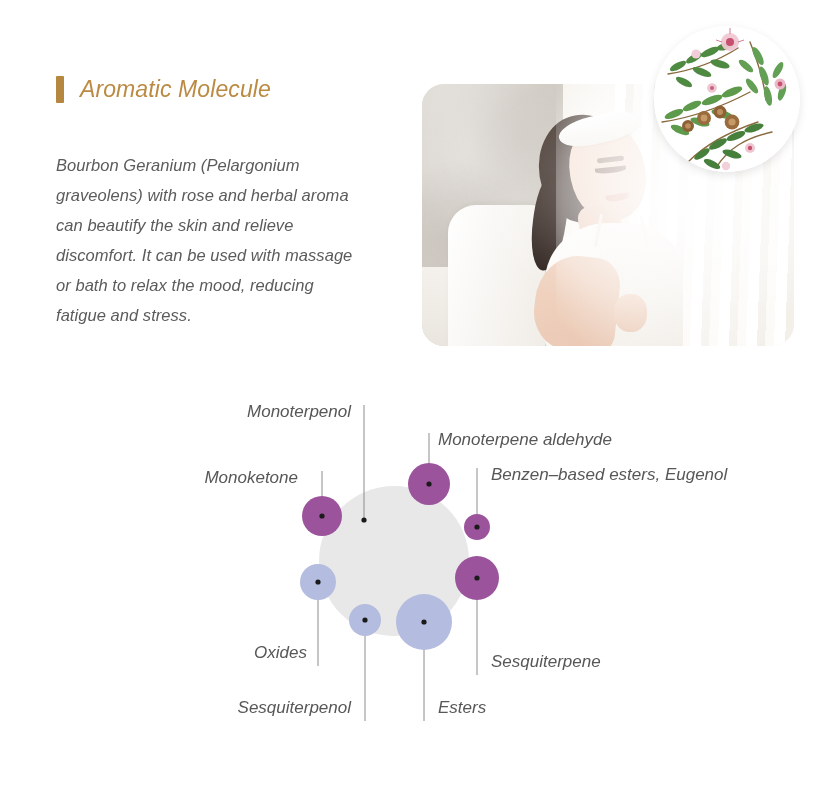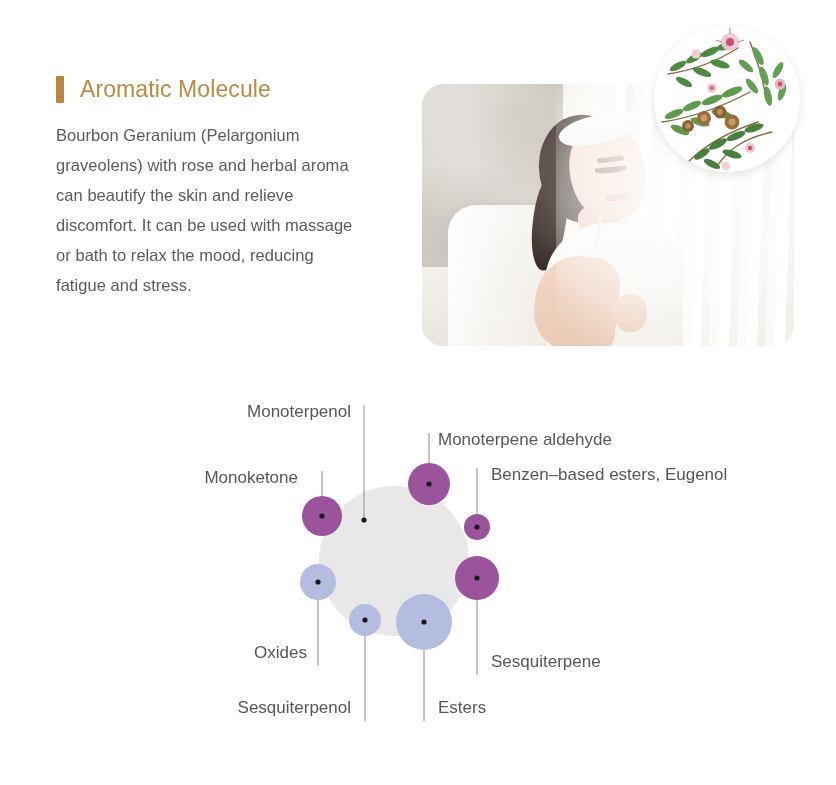--- a/index.html
+++ b/index.html
@@ -4,33 +4,33 @@
 <style>
   html,body{margin:0;padding:0;}
   body{
     width:836px;height:785px;
     background:#ffffff;
     font-family:"Liberation Sans", sans-serif;
     color:#4a4a4a;
     overflow:hidden;
     position:relative;
   }
-  .page{position:relative;width:836px;height:683px;}
+  .page{position:relative;width:836px;height:683px;font-style:italic;}
 
   
   .info-block{position:absolute;left:56px;top:72px;width:340px;}
   .title-row{display:flex;align-items:center;height:34px;}
   .title-bar{
     width:8px;height:27px;background:#b5873f;border-radius:1px;margin-right:16px;flex:0 0 auto;
   }
   .title-text{
     font-size:23px;color:#bb8a43;letter-spacing:.1px;line-height:27px;white-space:nowrap;
   }
   .body-text{
-    margin-top:14px;font-size:16.5px;line-height:30px;color:#5b5b5b;
+    margin-top:44px;font-size:16.5px;line-height:30px;color:#5b5b5b;
     width:305px;letter-spacing:.05px;
   }
 
   
   .photo-wrap{position:absolute;left:422px;top:84px;width:372px;height:262px;}
   .photo{
     position:absolute;inset:0;border-radius:22px;overflow:hidden;
     background:#f3efe9;
   }
   .ph-wall{

